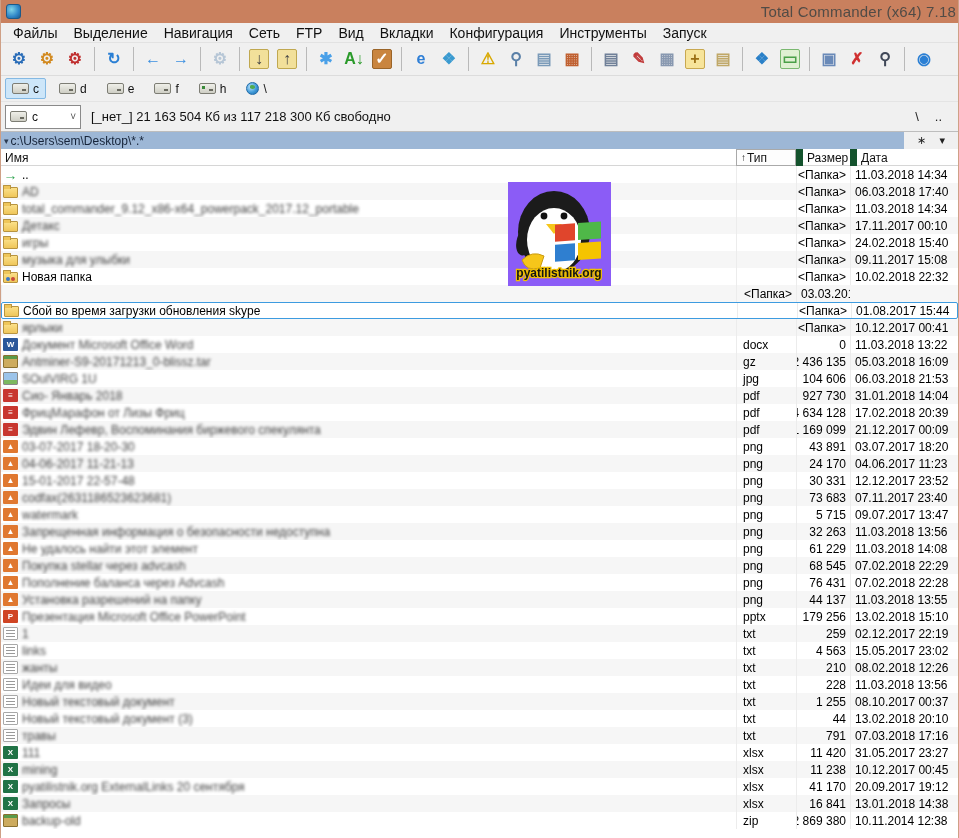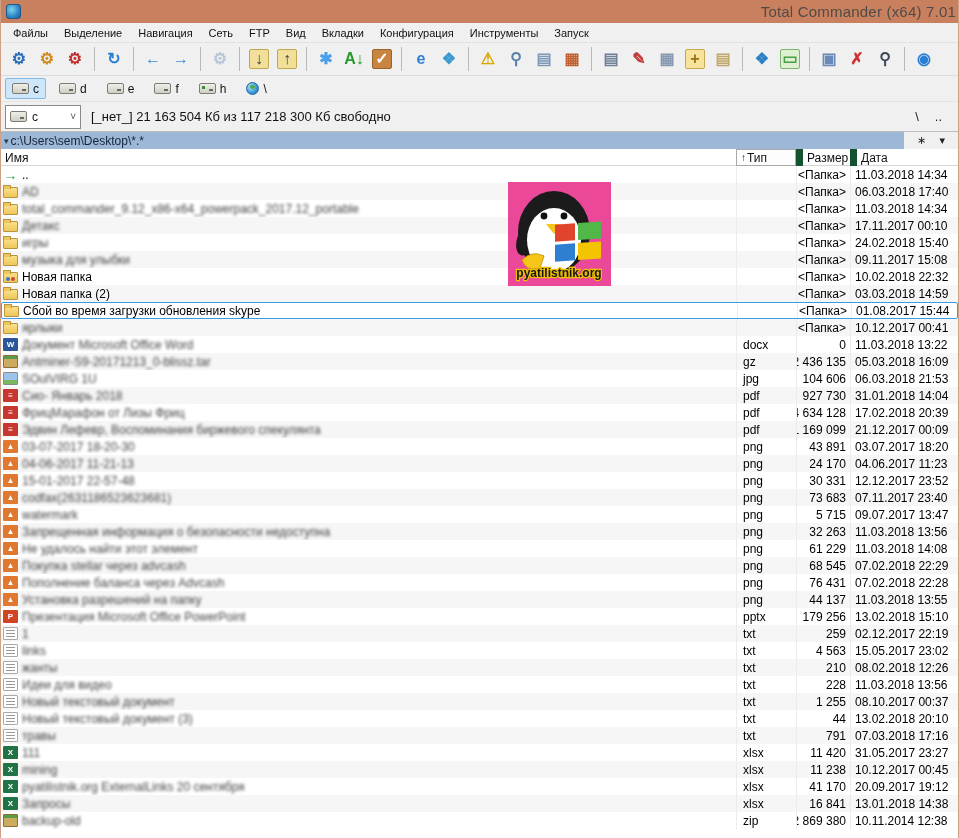--- a/index.html
+++ b/index.html
@@ -7,21 +7,21 @@
   body { font-family:"Liberation Sans", sans-serif; background:#fff; position:relative; }
   #app { width:959px; height:838px; border-left:1px solid #cfa086; border-right:1px solid #cfa086; position:relative; overflow:hidden; background:#fff; }
 
   
   .titlebar { height:23px; background:#c9805e; display:flex; align-items:center; padding:0 2px 0 5px; }
   .app-ico { width:15px; height:15px; border-radius:3px; background:radial-gradient(circle at 35% 35%, #7fd4e8, #2f86c8 60%, #1c5a8a); border:1px solid #1c5a8a; flex:0 0 15px; }
   .title-text { flex:1; text-align:right; font-size:15px; color:#514b46; letter-spacing:.2px; white-space:nowrap; overflow:hidden; }
 
   
   .menubar { height:20px; background:#f0f0f0; display:flex; align-items:center; padding-left:4px; border-bottom:1px solid #e2e2e2; }
-  .menu-item { font-size:11px; color:#111; padding:1px 8px; white-space:nowrap; }
+  .menu-item { font-size:14px; color:#111; padding:1px 8px; white-space:nowrap; }
 
   
   .toolbar { height:33px; background:#f0f0f0; display:flex; align-items:center; padding-left:4px; border-bottom:1px solid #dcdcdc; }
   .tb-sep { width:1px; height:24px; background:#b9b9b9; margin:0 5px; }
   .tbtn { width:26px; height:26px; display:flex; align-items:center; justify-content:center; margin:0 1px; }
   .tbtn .g { font-size:16px; line-height:1; display:flex; align-items:center; justify-content:center; width:20px; height:20px; border-radius:2px; font-weight:bold; }
 
   
   .drivebar { height:26px; background:#f0f0f0; display:flex; align-items:center; padding-left:4px; border-bottom:1px solid #e4e4e4; }
   .drive-btn { height:21px; min-width:38px; display:flex; align-items:center; gap:4px; padding:0 6px; margin-right:6px; border:1px solid transparent; border-radius:2px; font-size:12px; color:#111; }
@@ -77,30 +77,30 @@
   .fic.pptx { background:#d04423; }
   .fic.pdf  { background:#c8372f; }
   .fic.txt  { background:#fff; border:1px solid #a8a8a8; }
   .fic.txt::before { content:""; width:9px; height:7px; background:repeating-linear-gradient(#9a9a9a 0 1px, transparent 1px 3px); }
   .fic.png { background:#e07830; color:#fff; }
   .fic.jpg { background:linear-gradient(#9cc4ea 60%, #7cb860 40%); border:1px solid #8a8a8a; }
   .fic.gz, .fic.zip { background:#cdab5e; border:1px solid #8a7030; }
   .fic.gz::before, .fic.zip::before { content:""; position:absolute; top:0; left:0; right:0; height:3px; background:#5a9a48; }
 
   
-  #watermark { position:absolute; left:507px; top:182px; width:103px; height:104px; background:#ec4899; z-index:5; }
+  #watermark { position:absolute; left:507px; top:182px; width:103px; height:104px; background:#8b5cf6; z-index:5; }
 </style>
 </head>
 <body>
 
 <div id="app">
 
   <div class="titlebar">
     <div class="app-ico"></div>
-    <div class="title-text">Total Commander (x64) 7.01</div>
+    <div class="title-text">Total Commander (x64) 7.18</div>
   </div>
 
   <div class="menubar" id="menubar">
       <span class="menu-item">Файлы</span>
       <span class="menu-item">Выделение</span>
       <span class="menu-item">Навигация</span>
       <span class="menu-item">Сеть</span>
       <span class="menu-item">FTP</span>
       <span class="menu-item">Вид</span>
       <span class="menu-item">Вкладки</span>
@@ -327,24 +327,20 @@
       <div class="row">
         <div class="cell c-name">
           <span class="fic folder-shared"></span>
           <span>Новая папка</span>
         </div>
         <div class="cell c-type"></div>
         <div class="cell c-size">&lt;Папка&gt;</div>
         <div class="cell c-date">10.02.2018 22:32</div>
       </div>
       <div class="row alt">
-        <div class="cell c-name">
-          <span class="fic folder"></span>
-          <span>Новая папка (2)</span>
-        </div>
         <div class="cell c-type"></div>
         <div class="cell c-size">&lt;Папка&gt;</div>
         <div class="cell c-date">03.03.2018 14:59</div>
       </div>
       <div class="row selected">
         <div class="cell c-name">
           <span class="fic folder"></span>
           <span>Сбой во время загрузки обновления skype</span>
         </div>
         <div class="cell c-type"></div>

